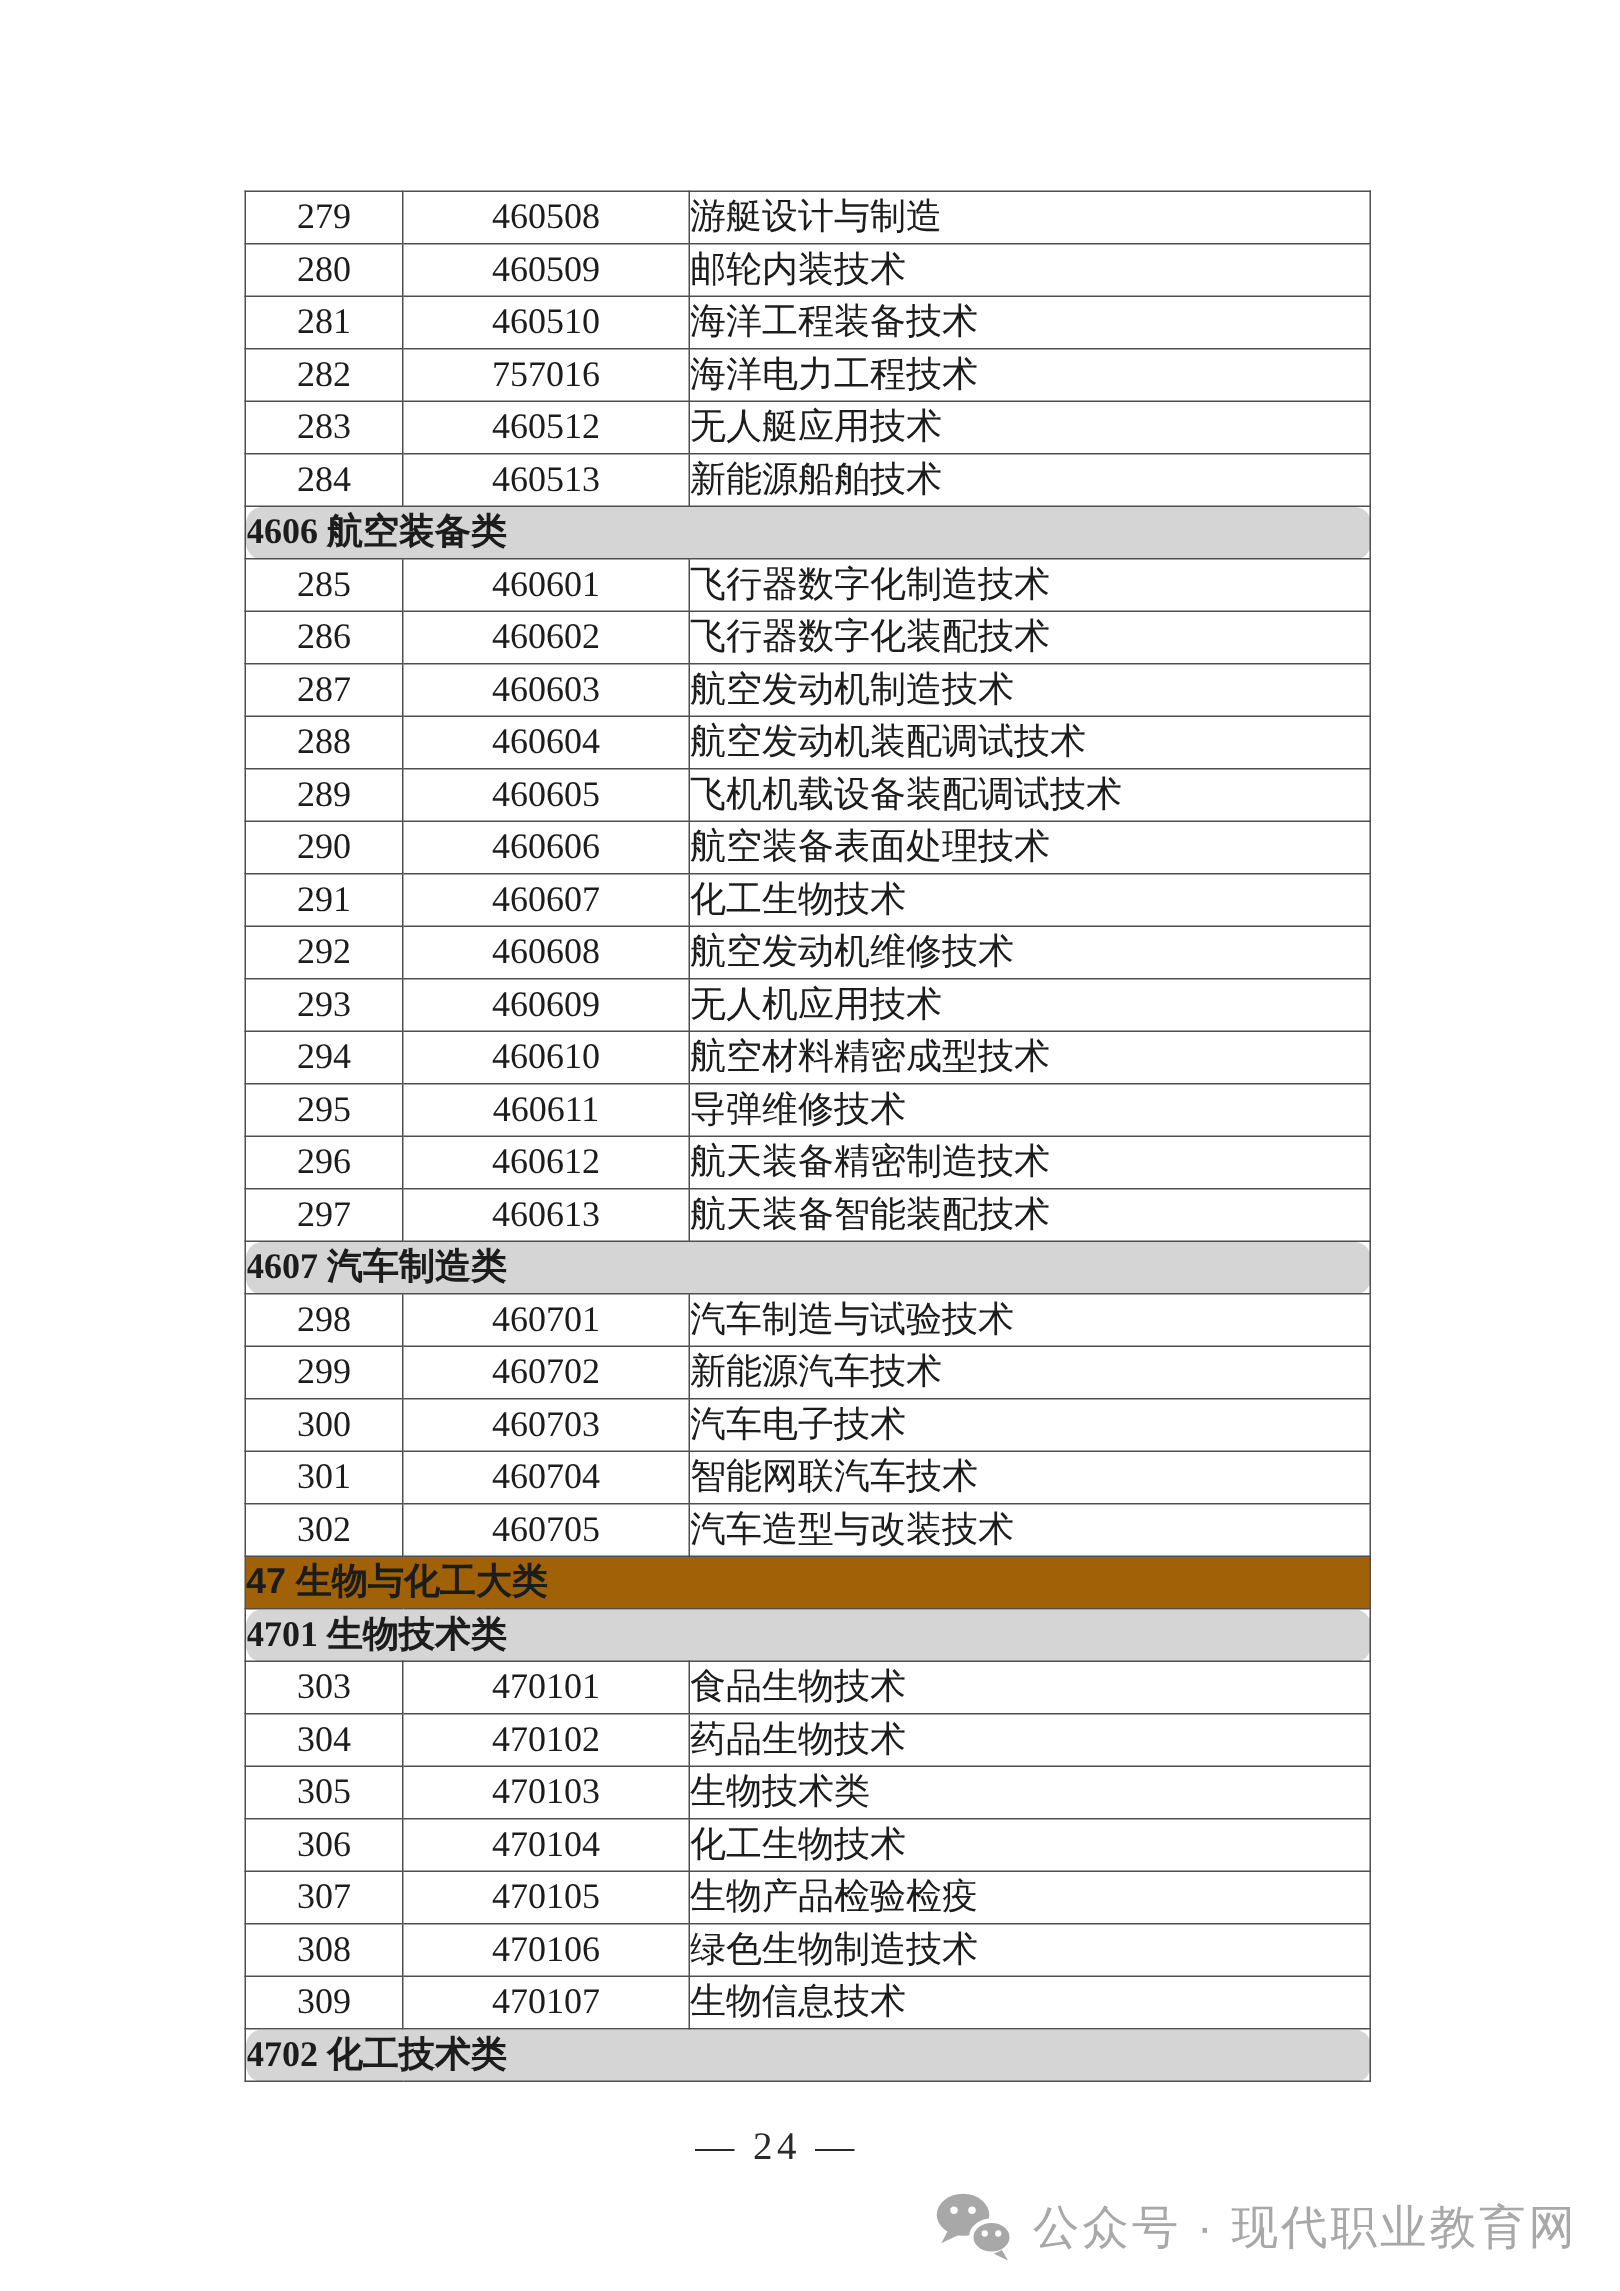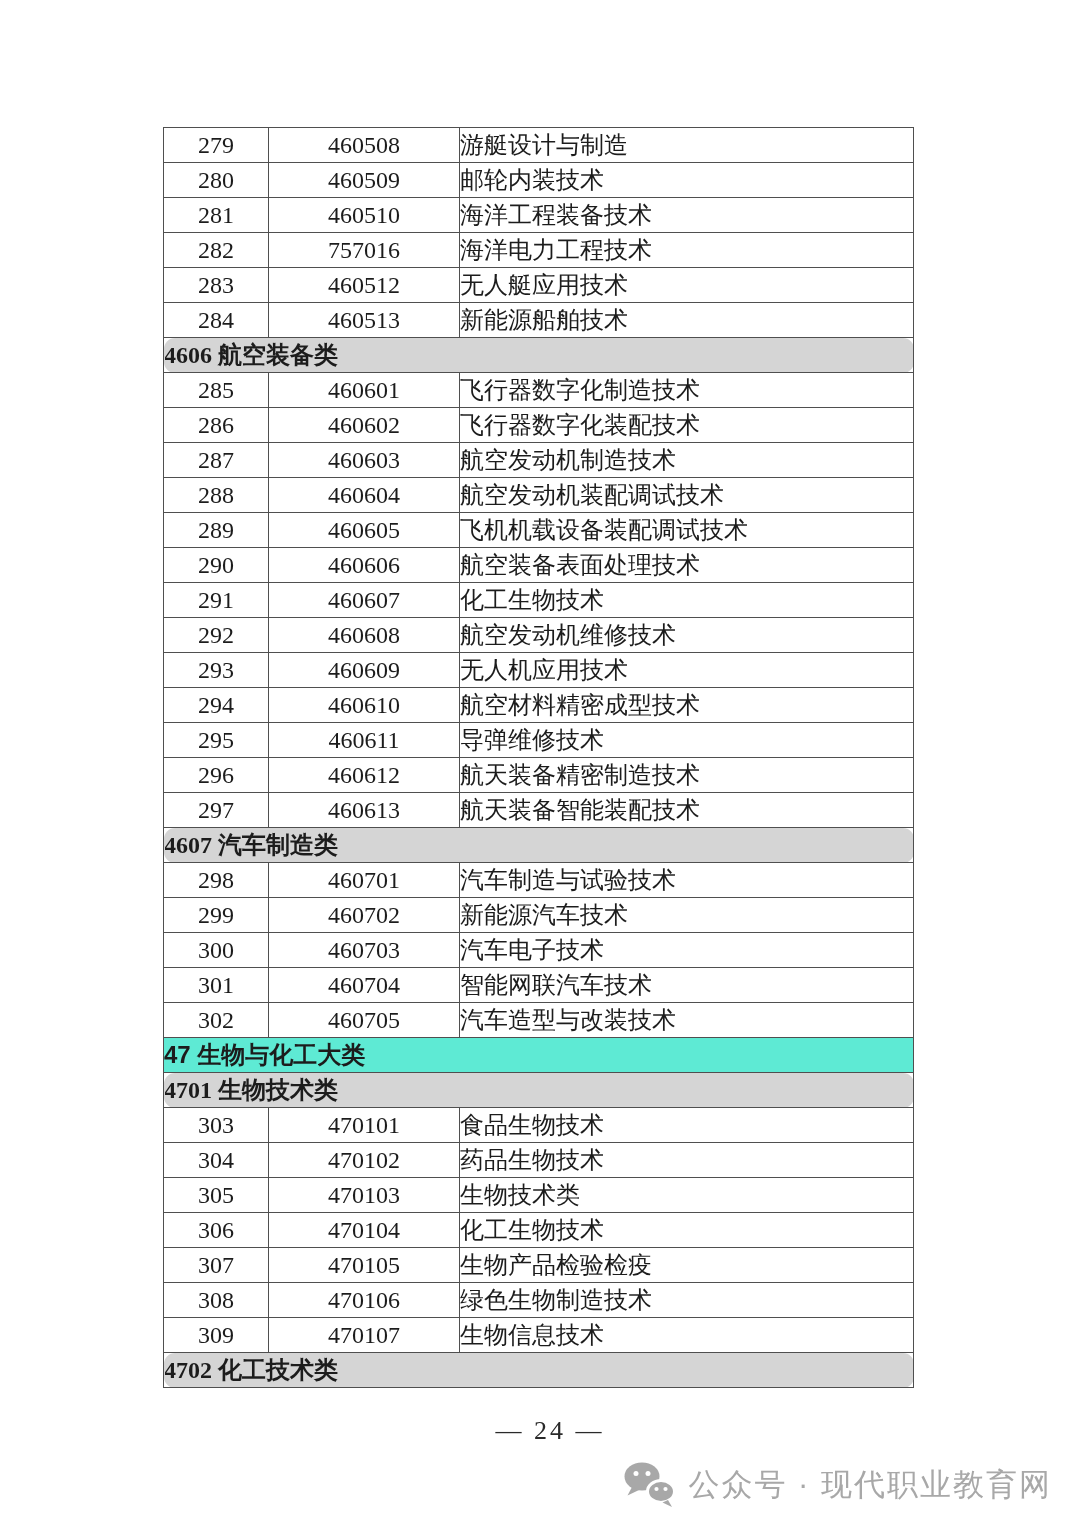--- a/index.html
+++ b/index.html
@@ -32,37 +32,36 @@
   td.section {
     background: #d5d5d5;
     font-weight: bold;
     font-size: 24px;
     padding-left: 10px;
     height: 33px;
     text-align: left;
     border-radius: 11px;
   }
   td.category {
-    background: #5eead4;
+    background: #a16207;
     font-weight: bold;
     font-size: 29px;
     font-family: "Liberation Sans", "DejaVu Sans", sans-serif;
     padding-left: 10px;
     height: 37px;
     text-align: left;
   }
   .page-number {
     position: absolute;
     top: 1416px; left: 0;
     width: 1036px;
     text-align: center;
     font-size: 26px;
     letter-spacing: 3px;
     color: #2a2a2a;
-    margin-left: 32px;
   }
   .watermark {
     position: absolute;
     top: 1461px; right: 28px;
     display: flex;
     align-items: center;
     gap: 12px;
     color: #a8a8a8;
     font-size: 31px;
     letter-spacing: 2px;

